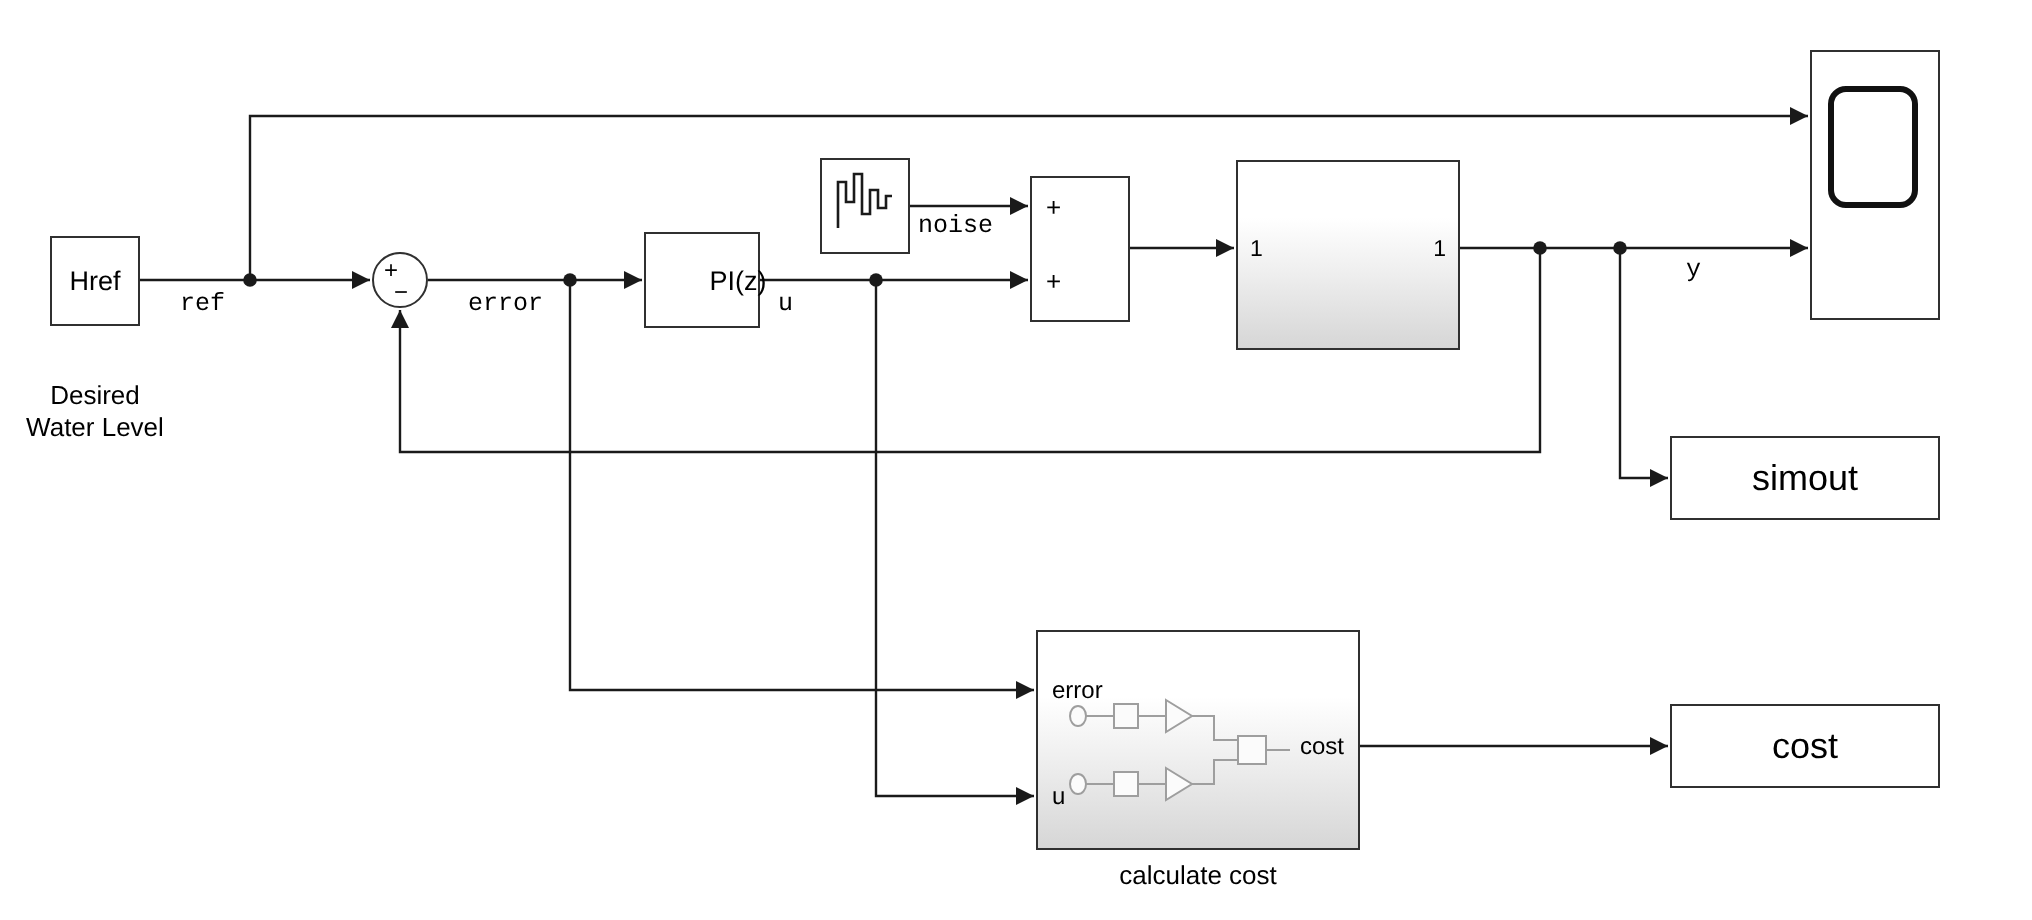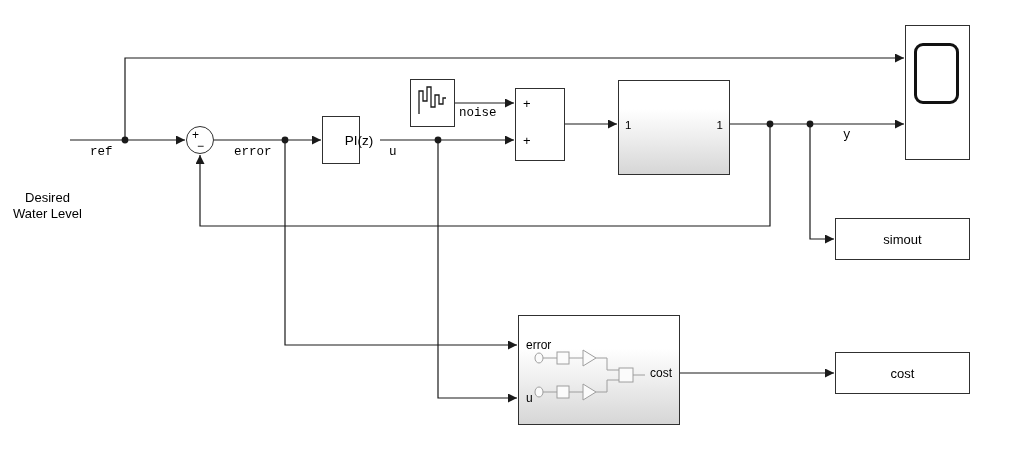--- a/index.html
+++ b/index.html
@@ -7,21 +7,21 @@
   #canvas {
     position:relative; width:1016px; height:460px; background:#ffffff;
     font-family:"Liberation Sans", sans-serif; color:#000; overflow:hidden;
   }
   #wires { position:absolute; left:0; top:0; }
   .block {
     position:absolute; background:#ffffff; border:1px solid #303030;
     display:flex; align-items:center; justify-content:center;
   }
   .block-label { font-size:13.5px; }
-  .io-label   { font-size:13px; }
+  .io-label   { font-size:18px; }
   .caption {
     position:absolute; font-size:13px; text-align:center;
     white-space:pre-line; line-height:1.25;
   }
   .siglabel { position:absolute; font-size:12.5px;font-family:Liberation Mono, monospace; }
   .sumcircle {
     position:absolute; width:28px; height:28px; background:#ffffff;
     border:1px solid #303030; border-radius:50%;
   }
   .sum-sign { position:absolute; font-size:12px; line-height:12px; }
@@ -62,29 +62,32 @@
     </g>
     <g fill="#1a1a1a" stroke="none">
       <circle cx="125" cy="140" r="3.4"></circle>
       <circle cx="285" cy="140" r="3.4"></circle>
       <circle cx="438" cy="140" r="3.4"></circle>
       <circle cx="770" cy="124" r="3.4"></circle>
       <circle cx="810" cy="124" r="3.4"></circle>
     </g>
   </svg>
 
+  <div class="block" style="left:25px;top:118px;width:45px;height:45px;">
+    <span class="block-label">Href</span>
+  </div>
   <div class="caption" style="left:0px;top:170px;width:95px;margin-top:20px;">Desired
 Water Level</div>
 
   <div class="sumcircle" style="left:186px;top:126px;">
     <span class="sum-sign" style="left:5px;top:2px;">+</span>
     <span class="sum-sign" style="left:10px;top:13px;">−</span>
   </div>
 
-  <div class="block" style="left:322px;top:116px;width:38px;height:48px;padding-left:36px;">
+  <div class="block" style="left:322px;top:116px;width:58px;height:48px;padding-left:36px;">
     <span class="block-label">PI(z)</span>
   </div>
 
   <div class="block" style="left:410px;top:79px;width:45px;height:48px;">
     <svg width="43" height="46" viewBox="0 0 43 46">
       <path d="M8,34 V11 H12 V21 H16 V7 H20 V27 H24 V15 H28 V24 H32 V18 H35" stroke="#1a1a1a" stroke-width="1.3" fill="none"></path>
     </svg>
   </div>
   <span class="siglabel" style="left:459px;top:106px;">noise</span>
 
@@ -120,20 +123,21 @@
         <path d="M50,42 L63,50 L50,58 Z"></path>
         <rect x="86" y="26" width="14" height="14"></rect>
       </g>
       <g stroke="#9e9e9e" stroke-width="1" fill="none">
         <path d="M10,16 H24 M36,16 H50 M63,16 H74 V28 H86"></path>
         <path d="M10,50 H24 M36,50 H50 M63,50 H74 V38 H86"></path>
         <path d="M100,33 H112"></path>
       </g>
     </svg>
   </div>
+  <div class="caption" style="left:524px;top:430px;width:150px;">calculate cost</div>
 
   <div class="block" style="left:835px;top:352px;width:135px;height:42px;">
     <span class="block-label io-label">cost</span>
   </div>
 
   <span class="siglabel" style="left:90px;top:145px;">ref</span>
   <span class="siglabel" style="left:234px;top:145px;">error</span>
   <span class="siglabel" style="left:389px;top:145px;">u</span>
   <span class="siglabel" style="left:843px;top:128px;">y</span>
 

